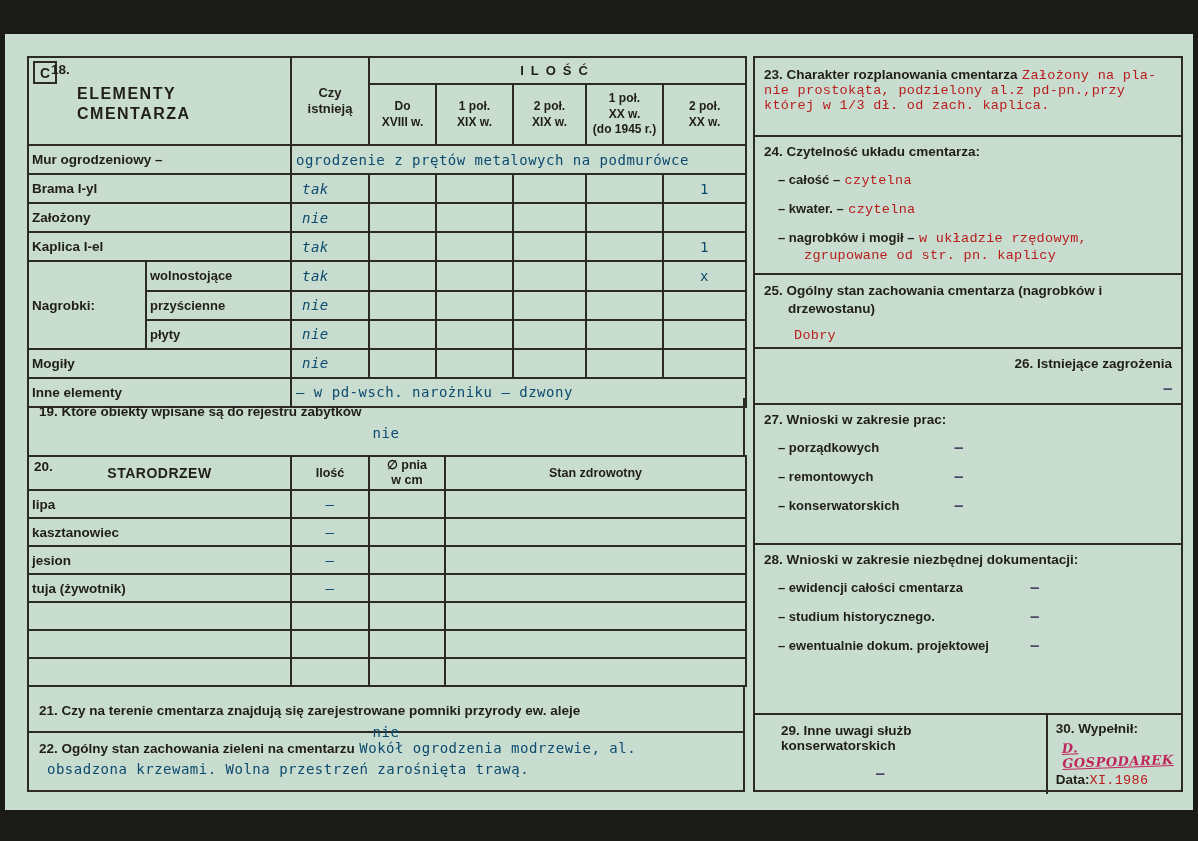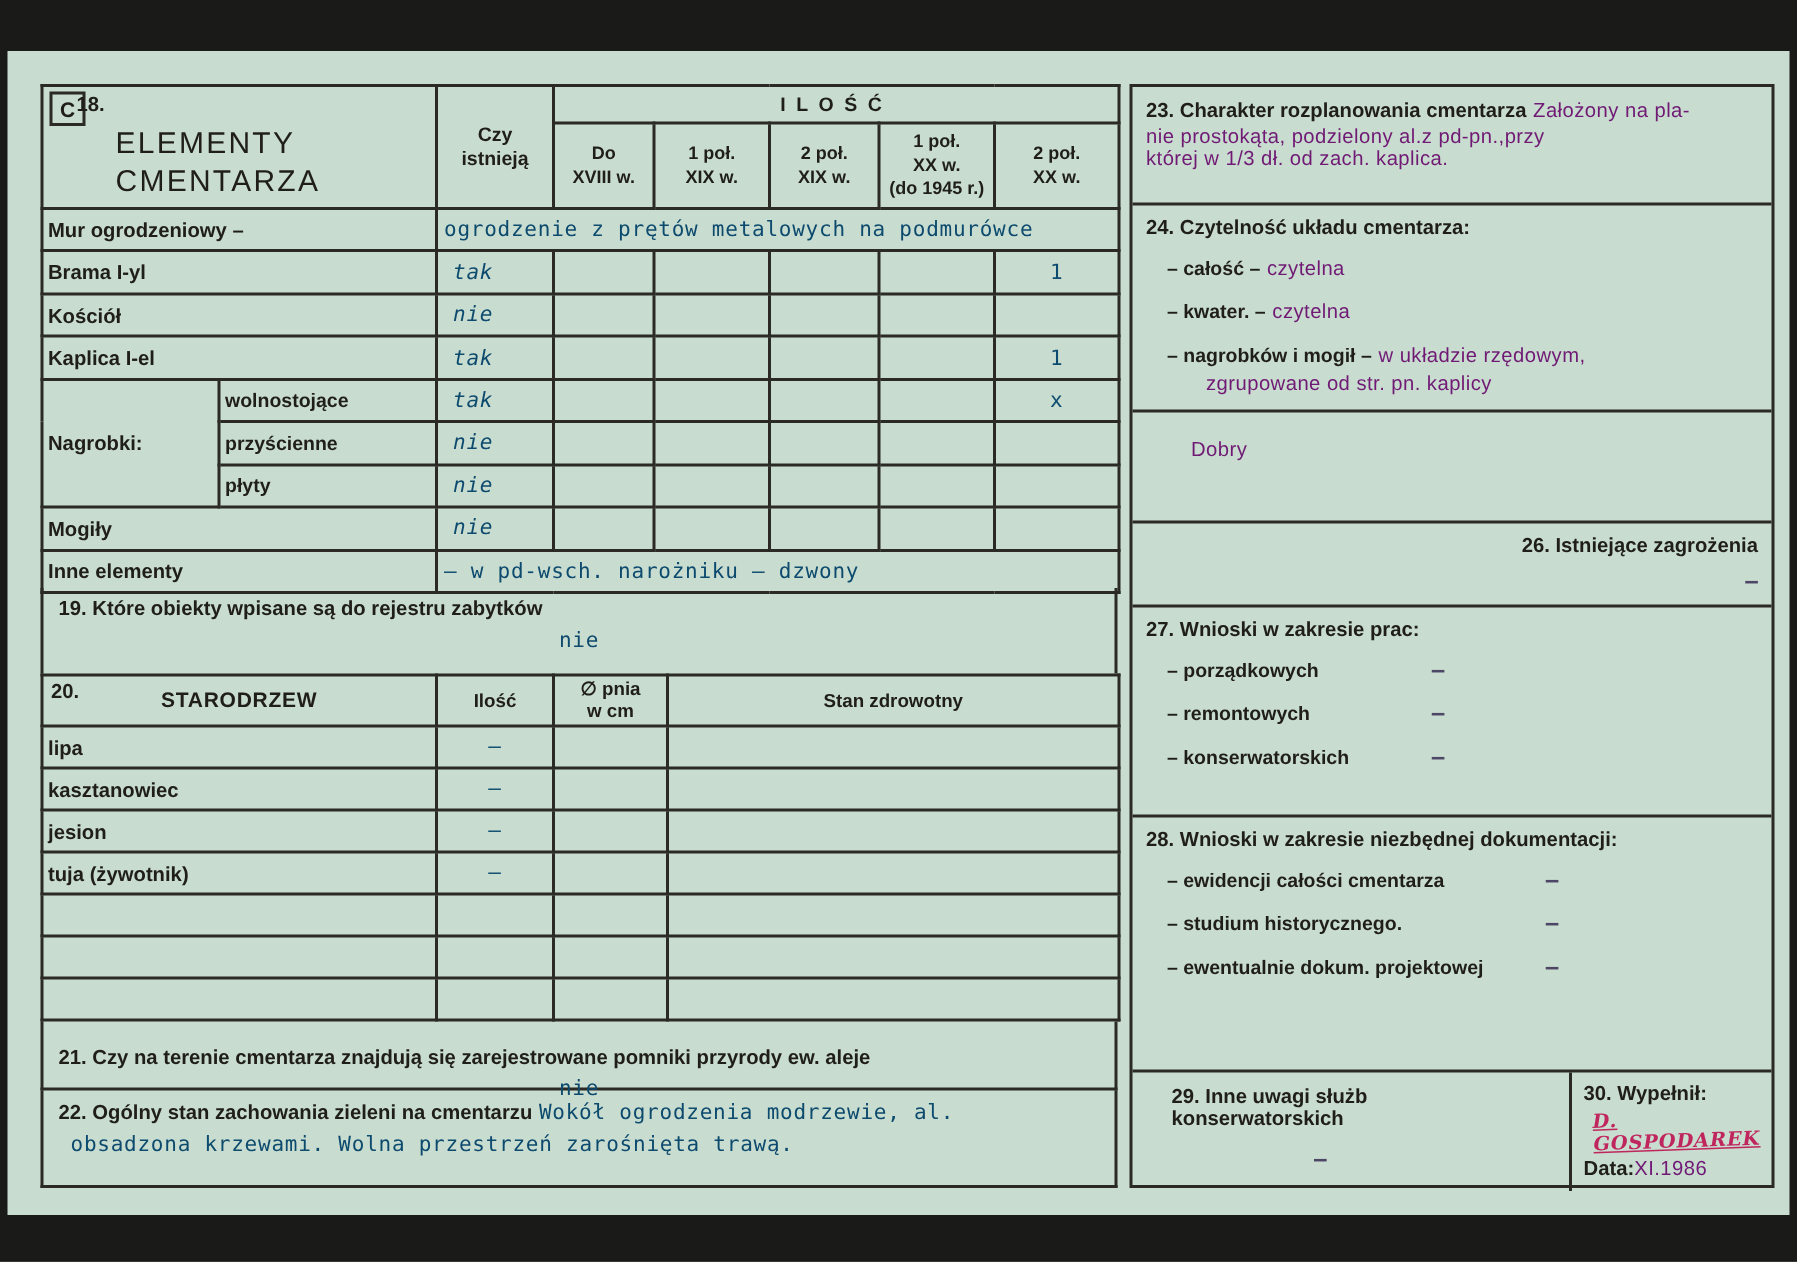--- a/index.html
+++ b/index.html
@@ -28,21 +28,21 @@
      border:2px solid #2b2a25;overflow:hidden;box-sizing:border-box;}
   .el-table .h1 th{height:24px;}
   .el-table .h2 th{height:54px;}
   .el-table tbody tr{height:28px;}
 
   .head-main{position:relative;vertical-align:top;text-align:left;padding:4px 6px;}
   .cbox{position:absolute;top:3px;left:4px;width:20px;height:19px;border:2px solid #2b2a25;
         display:flex;align-items:center;justify-content:center;
         font-weight:bold;font-size:14px;}
   .num18{position:absolute;top:4px;left:22px;font-weight:bold;font-size:13.5px;}
-  .main-title{margin:22px 0 0 42px;font-size:20px;font-weight:normal;letter-spacing:1.5px;line-height:1.25;}
+  .main-title{margin:22px 0 16px 42px;font-size:16px;font-weight:bold;letter-spacing:1.5px;line-height:1.25;}
   .czy-head{font-weight:bold;font-size:13px;text-align:center;line-height:1.25;}
   .ilosc-head{font-weight:bold;font-size:13px;text-align:center;letter-spacing:7px;}
   .period{font-weight:bold;font-size:12px;text-align:center;line-height:1.3;vertical-align:middle;}
 
   .lbl{font-weight:bold;font-size:13.5px;padding:2px 3px;vertical-align:middle;}
   .lbl.sub{font-size:13px;}
   .val{padding-left:10px;vertical-align:middle;font-style:italic;}
   .num{text-align:center;vertical-align:middle;}
   .typed-cell{padding-left:4px;vertical-align:middle;}
   .empty{}
@@ -68,22 +68,22 @@
 
   
   .rsec{border-bottom:2px solid #2b2a25;box-sizing:border-box;padding:7px 9px;flex:none;}
   .rsec.last{border-bottom:none;flex:1;display:flex;padding:0;}
   .h23{height:79px;}
   .h24{height:138px;}
   .h25{height:74px;}
   .h26{height:56px;text-align:right;}
   .h27{height:140px;}
   .h28{height:170px;}
-  .r-typed{font-family:Liberation Sans, sans-serif;
-           font-size:13.5px;color:#701a75;letter-spacing:.3px;}
+  .r-typed{font-family:Liberation Mono, monospace;
+           font-size:13.5px;color:#b91c1c;letter-spacing:.3px;}
   .ritem{margin:11px 0 0 14px;}
   .ritem .plabel{font-size:13px;}
   .lab27{display:inline-block;width:172px;}
   .lab28{display:inline-block;width:248px;}
   .sub2{margin:2px 0 0 26px;}
   .hang{padding-left:24px;text-indent:-24px;line-height:1.35;}
   .dash-line{margin:10px 0 0 30px;}
 
   .s29{width:312px;border-right:2px solid #2b2a25;box-sizing:border-box;padding:8px 26px;}
   .s30{flex:1;padding:6px 8px;box-sizing:border-box;}
@@ -148,21 +148,21 @@
      <tr>
       <td class="lbl" colspan="2">Brama I-yl</td>
       <td class="typed val">tak</td>
       <td class="empty"></td>
       <td class="empty"></td>
       <td class="empty"></td>
       <td class="empty"></td>
       <td class="typed num">1</td>
      </tr>
      <tr>
-      <td class="lbl" colspan="2">Kościół</td>
+      <td class="lbl" colspan="2">Założony</td>
       <td class="typed val">nie</td>
       <td class="empty"></td>
       <td class="empty"></td>
       <td class="empty"></td>
       <td class="empty"></td>
       <td class="empty"></td>
      </tr>
      <tr>
       <td class="lbl" colspan="2">Kaplica I-el</td>
       <td class="typed val">tak</td>
@@ -323,20 +323,21 @@
        <span class="r-typed">czytelna</span>
      </div>
      <div class="ritem">
        <span class="plabel">– nagrobków i mogił –</span>
        <span class="r-typed">w układzie rzędowym,</span>
        <div class="r-typed sub2">zgrupowane od str. pn. kaplicy</div>
      </div>
    </div>
 
    <div class="rsec h25">
+     <div class="plabel hang">25. Ogólny stan zachowania cmentarza (nagrobków i drzewostanu)</div>
      <div class="r-typed dash-line">Dobry</div>
    </div>
 
    <div class="rsec h26">
      <div class="plabel">26. Istniejące zagrożenia</div>
      <div class="pen d26">–</div>
    </div>
 
    <div class="rsec h27">
      <div class="plabel">27. Wnioski w zakresie prac:</div>

